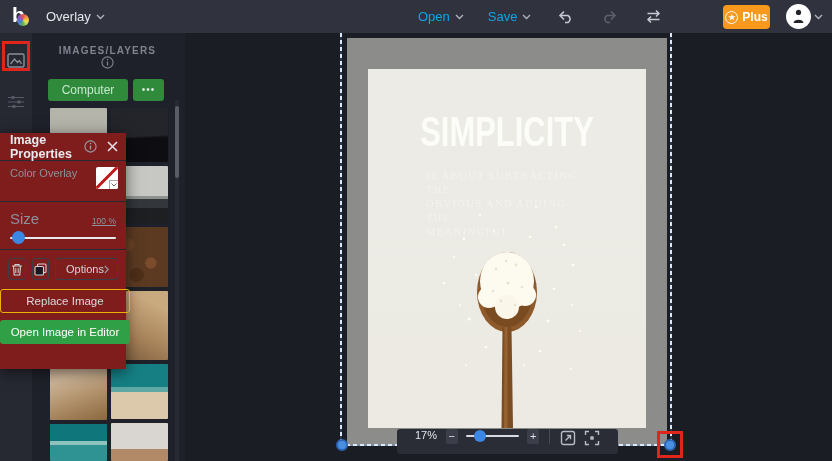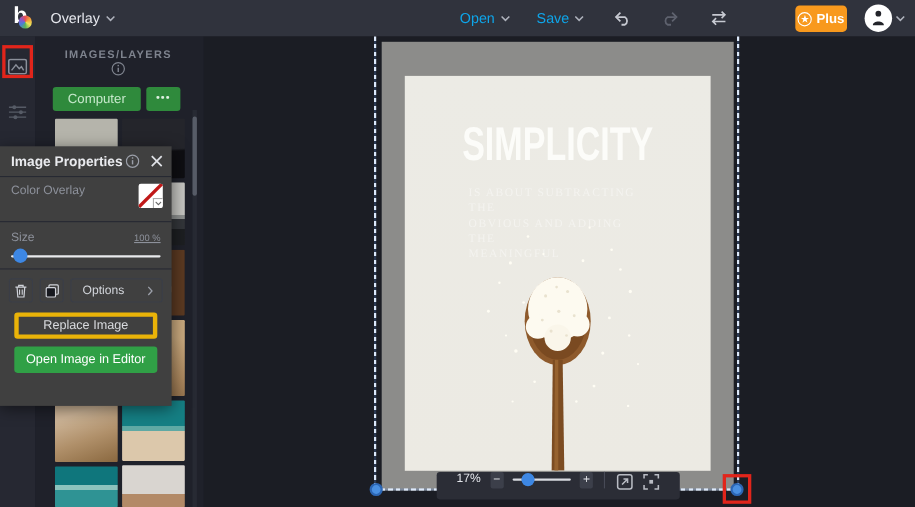--- a/index.html
+++ b/index.html
@@ -50,45 +50,45 @@
                radial-gradient(circle at 45% 80%, #4e2f18 12%, transparent 13%), #5c3a22; }
   .t-wheat   { background:linear-gradient(205deg,#c9a97e 20%,#a9855c 60%,#7c5c3c); }
   .t-grass   { background:linear-gradient(160deg,#ccb497 25%,#b0906a 60%,#8a683f); }
   .t-aerial  { background:linear-gradient(#157f84 0 42%,#5fa9a4 42% 50%,#dcc8ab 50%); }
   .t-wave    { background:linear-gradient(#0f767c 0 46%,#8cc3bd 46% 58%,#2f9394 58%); }
   .t-dune    { background:linear-gradient(#d9d5d0 0 68%,#b38a67 68%); }
   .scrollbar-track { position:absolute; left:175px; top:100px; width:4px; height:361px; background:#272a33; }
   .scrollbar-thumb { position:absolute; left:0; top:6px; width:4px; height:72px; background:#575c67; border-radius:2px; }
 
   
-  .props { position:absolute; left:0; top:133px; width:156px; height:236px; background:#404040; z-index:30;
+  .props { position:absolute; left:0; top:133px; width:126px; height:236px; background:#7f1d1d; z-index:30;
            box-shadow:0 3px 14px rgba(0,0,0,.55); }
   .props-head { display:flex; align-items:center; height:28px; padding:0 8px 0 10px; border-bottom:1px solid #262932; }
   .props-title { color:#e9eaee; font-size:12.5px; font-weight:700; flex:1; }
   .props-row { display:flex; align-items:flex-start; justify-content:space-between; height:30px; padding:0 8px 0 10px; }
   .props-label { color:#8d919b; font-size:11px; }
   .swatch { position:relative; width:22px; height:22px; background:#fff; border-radius:2px; overflow:hidden; }
   .swatch-line { position:absolute; left:-4px; top:9px; width:30px; height:3px; background:#c01818; transform:rotate(-45deg); }
   .swatch-dd { position:absolute; right:0; bottom:0; width:9px; height:9px; background:#fff; border-left:1px solid #aaa;
                border-top:1px solid #aaa; display:flex; align-items:center; justify-content:center; }
   .props-div { border-top:1px solid #262932; margin:4px 0; }
   .size-row { display:flex; align-items:baseline; justify-content:space-between; padding:4px 10px 0 10px; }
-  .size-label { color:#8d919b; font-size:11px; }
+  .size-label { color:#8d919b; font-size:15px; }
   .size-value { color:#8d919b; font-size:8.5px;text-decoration:underline; }
   .slider { position:relative; height:14px; margin:4px 10px 2px 10px; }
   .slider-track { position:absolute; left:0; right:0; top:6px; height:2px; background:#e8e9ec; border-radius:1px; }
   .slider-handle { position:absolute; top:0; width:13px; height:13px; border-radius:50%; background:#3d87e4; }
   .action-row { display:flex; align-items:center; gap:6px; padding:4px 8px 0 8px; }
   .icon-btn { width:22px; height:22px; background:none; border:1px solid #3a3e48; border-radius:3px;
               display:flex; align-items:center; justify-content:center; }
   .options-btn { flex:1; height:22px; background:none; border:1px solid #3a3e48; border-radius:3px;
                  color:#d2d5db; font-size:11px; display:flex; align-items:center; justify-content:space-between;
                  padding:0 8px 0 10px; }
   .wide-btn { display:block; width:130px; height:24px; margin:9px auto 0 auto; background:none;
-              border:4px solid #eab308; border-radius:3px; color:#d8dade; font-size:11.5px; }
+              border:1px solid #eab308; border-radius:3px; color:#d8dade; font-size:11.5px; }
   .green-btn { display:block; width:130px; height:24px; margin:7px auto 0 auto; background:#30a046; border:none;
                border-radius:3px; color:#fff; font-size:11.5px; }
 
   
   .canvas { position:absolute; left:185px; top:33px; width:647px; height:428px; background:#1b1d24; }
   .artboard { position:absolute; left:162px; top:5px; width:320px; height:408px; background:#8c8c8a; }
   .poster { position:absolute; left:21px; top:31px; width:278px; height:359px;
             background:linear-gradient(#ecebe5, #eceae3); overflow:hidden; }
   .poster-title { margin-top:38px; text-align:center; color:#fcfcf9; font-size:43px; font-weight:700;
                   letter-spacing:0px; transform:scaleX(0.72); white-space:nowrap; }

